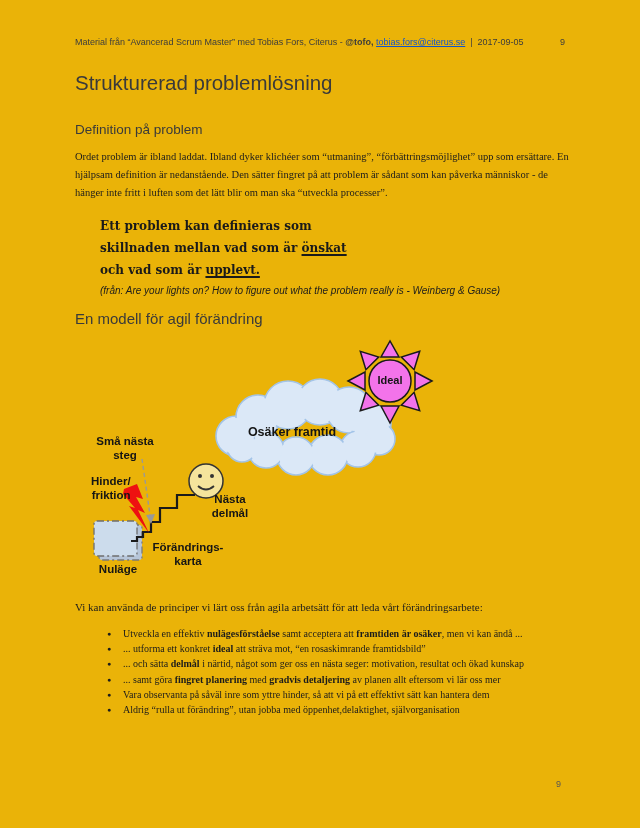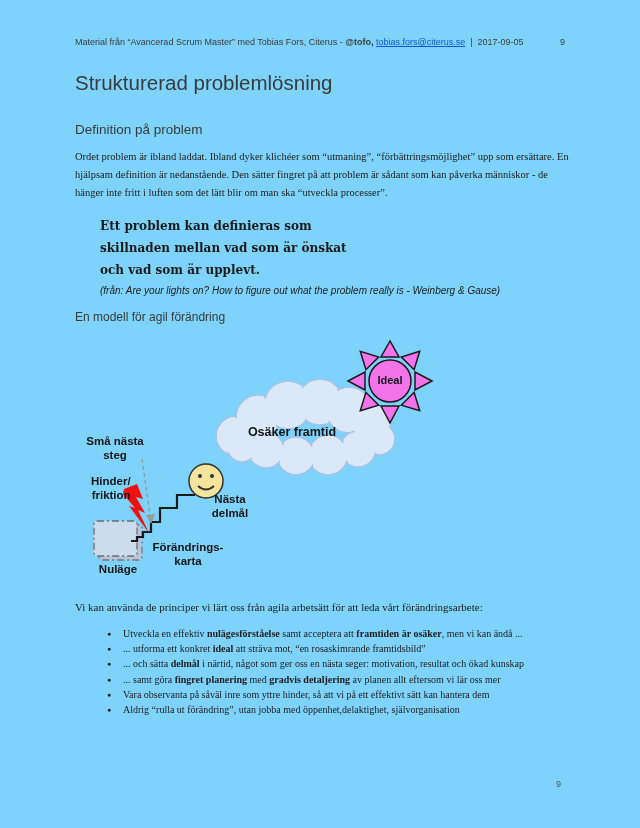--- a/index.html
+++ b/index.html
@@ -1,29 +1,29 @@
 <!DOCTYPE html>
 <html><head>
 <meta charset="utf-8">
 <style>
   html,body{margin:0;padding:0;background:#e9e9e9;}
-  .page{position:relative;width:640px;height:828px;background:#7dd3fc;margin:0 auto;
+  .page{position:relative;width:640px;height:828px;background:#eab308;margin:0 auto;
         font-family:"Liberation Sans",sans-serif;color:#202020;overflow:hidden;}
   
   .b{font-weight:bold;}
-  .u{text-decoration-thickness:1.5px;text-underline-offset:2px;}
+  .u{text-decoration:underline;text-decoration-thickness:1.5px;text-underline-offset:2px;}
   .l{color:#1155cc;text-decoration:underline;}
 
   .hdr{position:absolute;top:37px;left:75px;right:75px;display:flex;justify-content:space-between;
        font-size:9px;color:#3c3c3c;letter-spacing:0;}
   .hdr-page{color:#3c3c3c;}
 
   h1.title{position:absolute;top:71px;left:75px;margin:0;font-size:20.5px;font-weight:400;color:#3a3a3a;}
   h2.h2a{position:absolute;top:122px;left:75px;margin:0;font-size:13.5px;font-weight:400;color:#3a3a3a;}
-  h2.h2b{position:absolute;top:310px;left:75px;margin:0;font-size:12px;font-weight:400;color:#3a3a3a;}
+  h2.h2b{position:absolute;top:310px;left:75px;margin:0;font-size:15px;font-weight:400;color:#3a3a3a;}
 
   p.body1{position:absolute;top:148px;left:75px;width:497px;margin:0;
           font-family:"Liberation Serif",serif;font-size:10.5px;line-height:18px;color:#1c1c1c;}
 
   .quote{position:absolute;top:215px;left:100px;width:470px;
          font-family:"DejaVu Serif",serif;font-size:12px;line-height:22px;font-weight:bold;color:#1a1a1a;}
   .quote-attr{margin-top:3px;font-family:Liberation Sans, sans-serif;font-weight:normal;font-style:italic;
               font-size:10px;line-height:14px;color:#1c1c1c;white-space:nowrap;}
 
   .diagram{position:absolute;top:335px;left:70px;width:392px;height:262px;}
@@ -127,21 +127,21 @@
         <path d="M128,151 Q136,158 144,151" fill="none" stroke="#333333" stroke-width="1.8"></path>
       </g>
     </svg>
 
     <div class="dlabel center" style="left:320px;top:39px;font-size:11px;">
       <span>Ideal</span>
     </div>
     <div class="dlabel center" style="left:222px;top:91px;font-size:12.5px;">
       <span>Osäker framtid</span>
     </div>
-    <div class="dlabel center" style="left:45px;top:100px;">
+    <div class="dlabel center" style="left:55px;top:100px;">
       <div>Små nästa</div>
       <div>steg</div>
     </div>
     <div class="dlabel" style="left:21px;top:140px;text-align:right;">
       <div>Hinder/</div>
       <div>friktion</div>
     </div>
     <div class="dlabel center" style="left:160px;top:158px;">
       <div>Nästa</div>
       <div>delmål</div>

